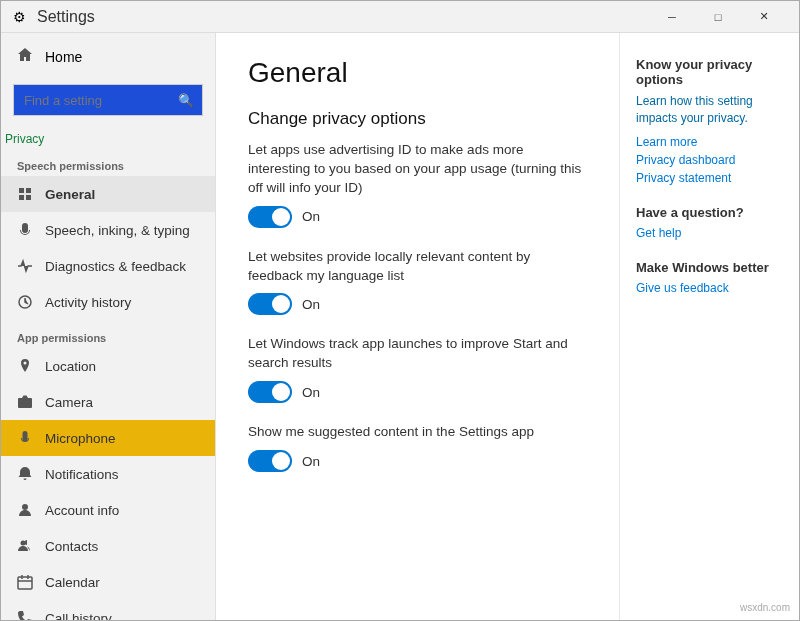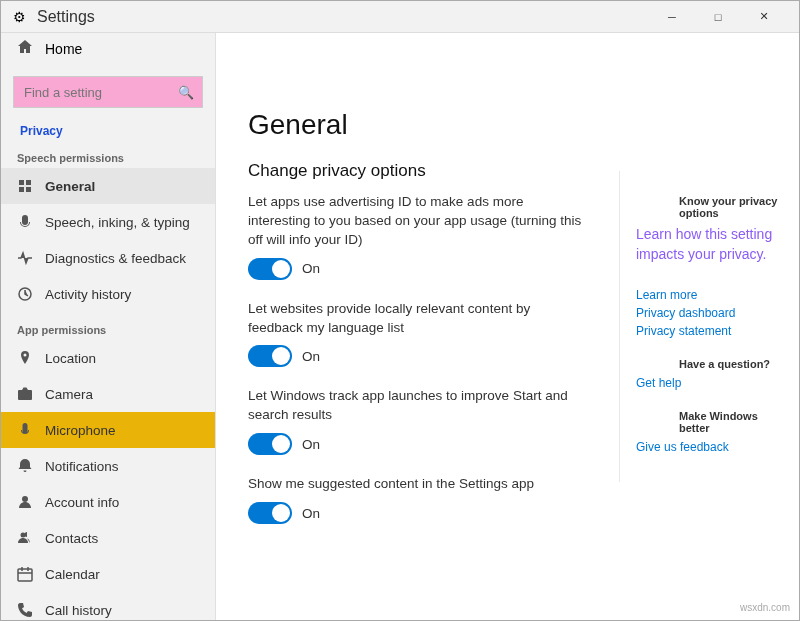--- a/index.html
+++ b/index.html
@@ -58,21 +58,20 @@
       font-size: 11px;
       color: #333;
       background: transparent;
       border: none;
     }
 
     .content {
       display: flex;
       flex: 1;
       overflow: hidden;
-      align-items: center;
     }
 
     
     .sidebar {
       width: 215px;
       background: #f2f2f2;
       display: flex;
       flex-direction: column;
       overflow-y: auto;
       flex-shrink: 0;
@@ -90,21 +89,21 @@
     .sidebar-search {
       margin: 4px 12px 8px 12px;
       position: relative;
     }
 
     .sidebar-search input {
       width: 100%;
       height: 32px;
       padding: 0 32px 0 10px;
       border: 1px solid #ccc;
-      background: #f9a8d4;
+      background: #1d4ed8;
       font-size: 13px;
       outline: none;
     }
 
     .sidebar-search-icon {
       position: absolute;
       right: 8px;
       top: 50%;
       transform: translateY(-50%);
       color: #888;
@@ -210,31 +209,30 @@
     
     .right-panel {
       width: 180px;
       padding: 24px 16px;
       background: #fff;
       flex-shrink: 0;
       border-left: 1px solid #e8e8e8;
     }
 
     .right-section-title {
-      font-size: 11px;
+      font-size: 13px;
       font-weight: 600;
       color: #333;
       margin-bottom: 6px;
-      margin-left: 43px;
     }
 
     .right-desc {
-      font-size: 14px;
-      color: #8b5cf6;
-      margin-bottom: 24px;
+      font-size: 12px;
+      color: #0369a1;
+      margin-bottom: 8px;
       line-height: 1.4;
     }
 
     .right-link {
       display: block;
       font-size: 12px;
       color: #0078d4;
       text-decoration: none;
       margin-bottom: 4px;
       cursor: pointer;
@@ -283,21 +281,21 @@
           </svg>
         </span>
         <span>Home</span>
       </div>
 
       <div class="sidebar-search">
         <input type="text" placeholder="Find a setting" style="">
         <span class="sidebar-search-icon">🔍</span>
       </div>
 
-      <div style="padding: 8px 16px 2px 19px; font-size: 12px; font-weight: 700; color: #1d4ed8;">Privacy</div>
+      <div style="padding: 8px 16px 2px 4px; font-size: 12px; font-weight: 400; color: #15803d;">Privacy</div>
 
       <div class="sidebar-section-label">Speech permissions</div>
 
       <div class="sidebar-item active">
         <span class="sidebar-item-icon">
           <svg class="icon-svg" viewBox="0 0 16 16" fill="#555">
               <rect x="2" y="2" width="5" height="5"></rect>
               <rect x="9" y="2" width="5" height="5"></rect>
               <rect x="2" y="9" width="5" height="5"></rect>
               <rect x="9" y="9" width="5" height="5"></rect>

